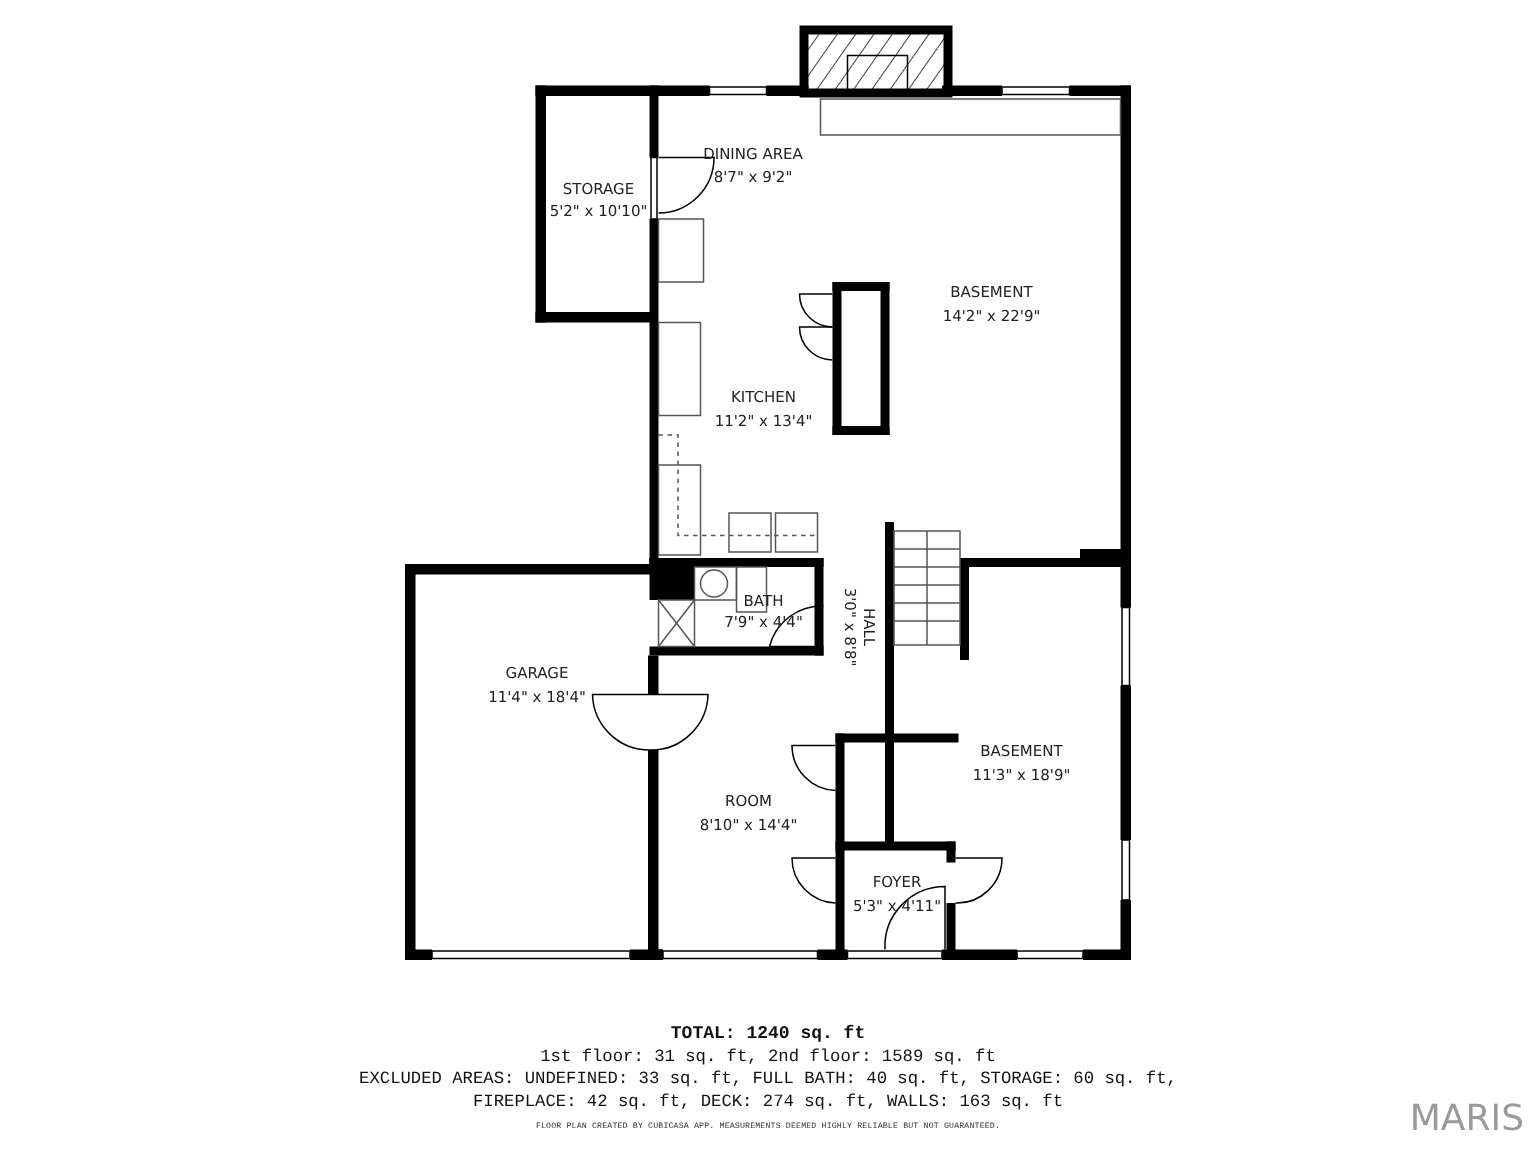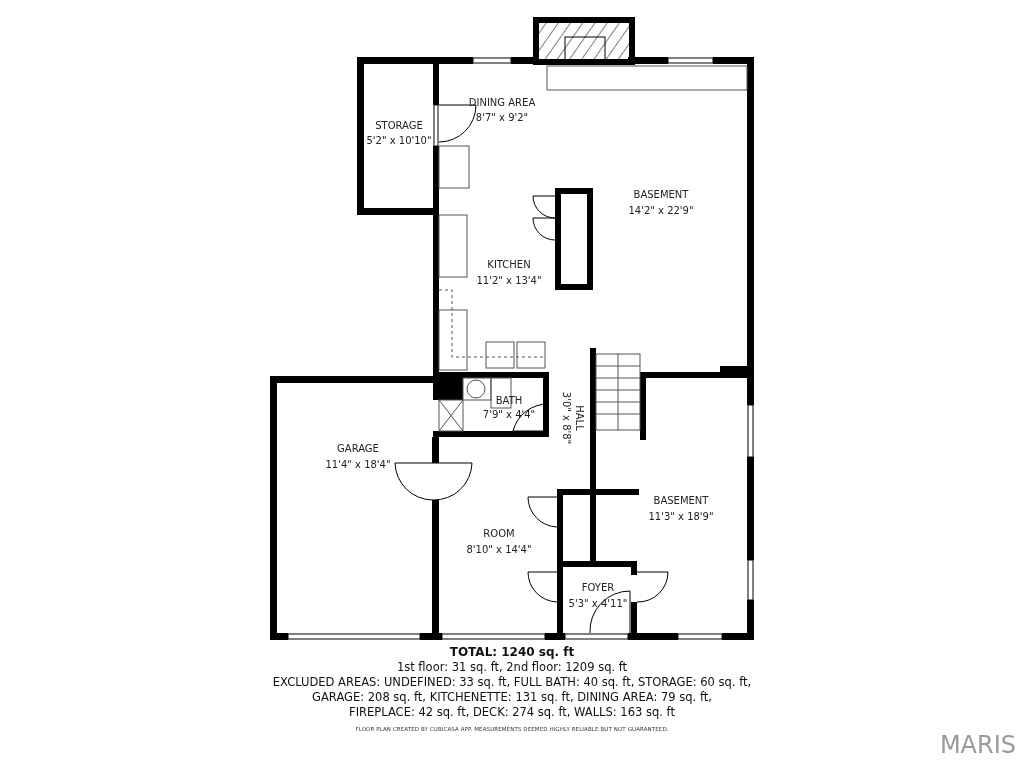--- a/index.html
+++ b/index.html
@@ -1,19 +1,19 @@
 <!DOCTYPE html>
 <html><head>
 <meta charset="utf-8">
 <style>
   html, body { margin: 0; padding: 0; background: #ffffff; }
   body { width: 1024px; height: 768px; position: relative; overflow: hidden; font-family: "DejaVu Sans", sans-serif; }
   #plan { position: absolute; left: 0; top: 0; width: 1024px; height: 645px; }
   .room-label { font-family: "DejaVu Sans", sans-serif; font-size: 10px; fill: #222; text-anchor: middle; }
-  .summary { position: absolute; left: 0; top: 645px; width: 1024px; text-align: center; color: #111; }
+  .summary { position: absolute; left: 0; top: 682px; width: 1024px; text-align: center; color: #111; font-family: Liberation Mono, monospace; }
   .summary .total { font-weight: bold; font-size: 12px; line-height: 15px; }
   .summary .line { font-size: 11.5px; line-height: 15px; }
   .summary .credit { font-size: 5.5px; line-height: 10px; margin-top: 4px; letter-spacing: 0.1px; color: #333; }
   .watermark { position: absolute; right: 8px; top: 731px; font-family: "DejaVu Sans", sans-serif; font-size: 24px; color: #9a9a9a; letter-spacing: 0px; margin-left: 20px; }
 </style>
 </head>
 <body>
 
 <svg id="plan" viewBox="0 0 1024 645" xmlns="http://www.w3.org/2000/svg">
   <defs>
@@ -149,20 +149,19 @@
     <text class="room-label" x="681" y="520">11'3" x 18'9"</text>
     <text class="room-label" x="499" y="537">ROOM</text>
     <text class="room-label" x="499" y="553">8'10" x 14'4"</text>
     <text class="room-label" x="598" y="591">FOYER</text>
     <text class="room-label" x="598" y="607">5'3" x 4'11"</text>
   </g>
 </svg>
 
 <div class="summary">
   <div class="total">TOTAL: 1240 sq. ft</div>
-  <div class="line">1st floor: 31 sq. ft, 2nd floor: 1209 sq. ft</div>
+  <div class="line">1st floor: 31 sq. ft, 2nd floor: 1589 sq. ft</div>
   <div class="line">EXCLUDED AREAS: UNDEFINED: 33 sq. ft, FULL BATH: 40 sq. ft, STORAGE: 60 sq. ft,</div>
-  <div class="line">GARAGE: 208 sq. ft, KITCHENETTE: 131 sq. ft, DINING AREA: 79 sq. ft,</div>
   <div class="line">FIREPLACE: 42 sq. ft, DECK: 274 sq. ft, WALLS: 163 sq. ft</div>
   <div class="credit">FLOOR PLAN CREATED BY CUBICASA APP. MEASUREMENTS DEEMED HIGHLY RELIABLE BUT NOT GUARANTEED.</div>
 </div>
 
 <div class="watermark">MARIS</div>
 
 </body></html>

